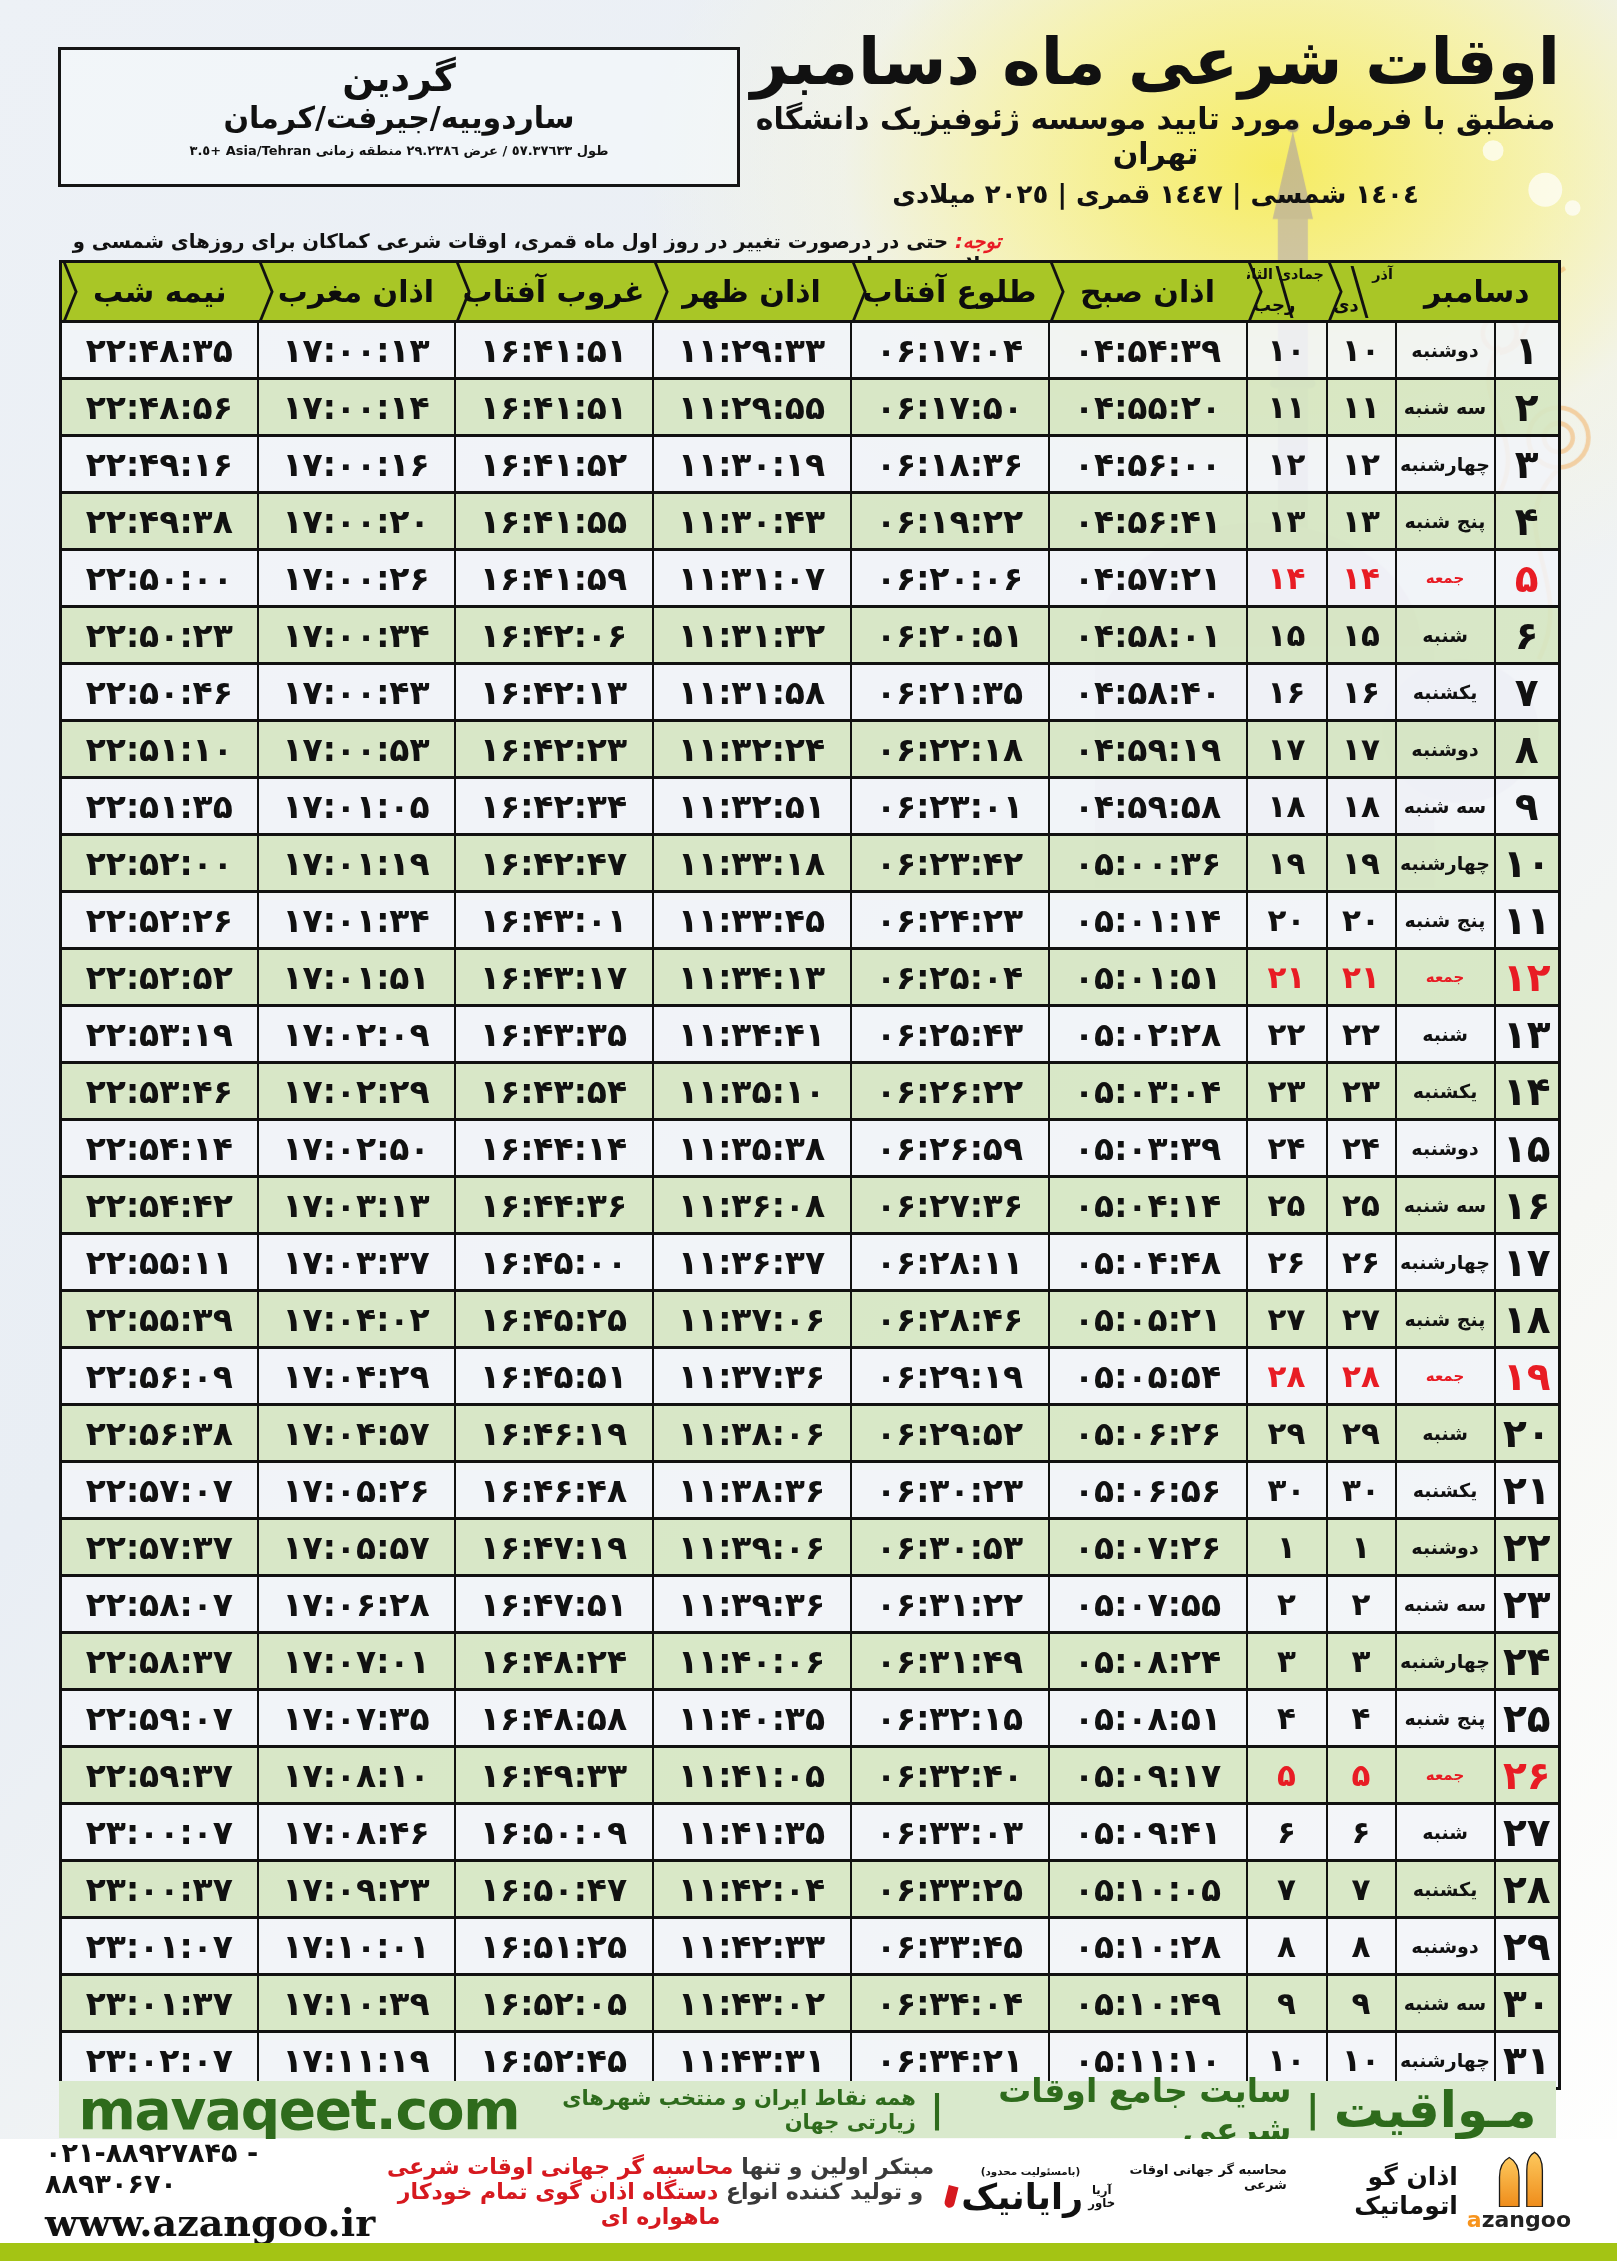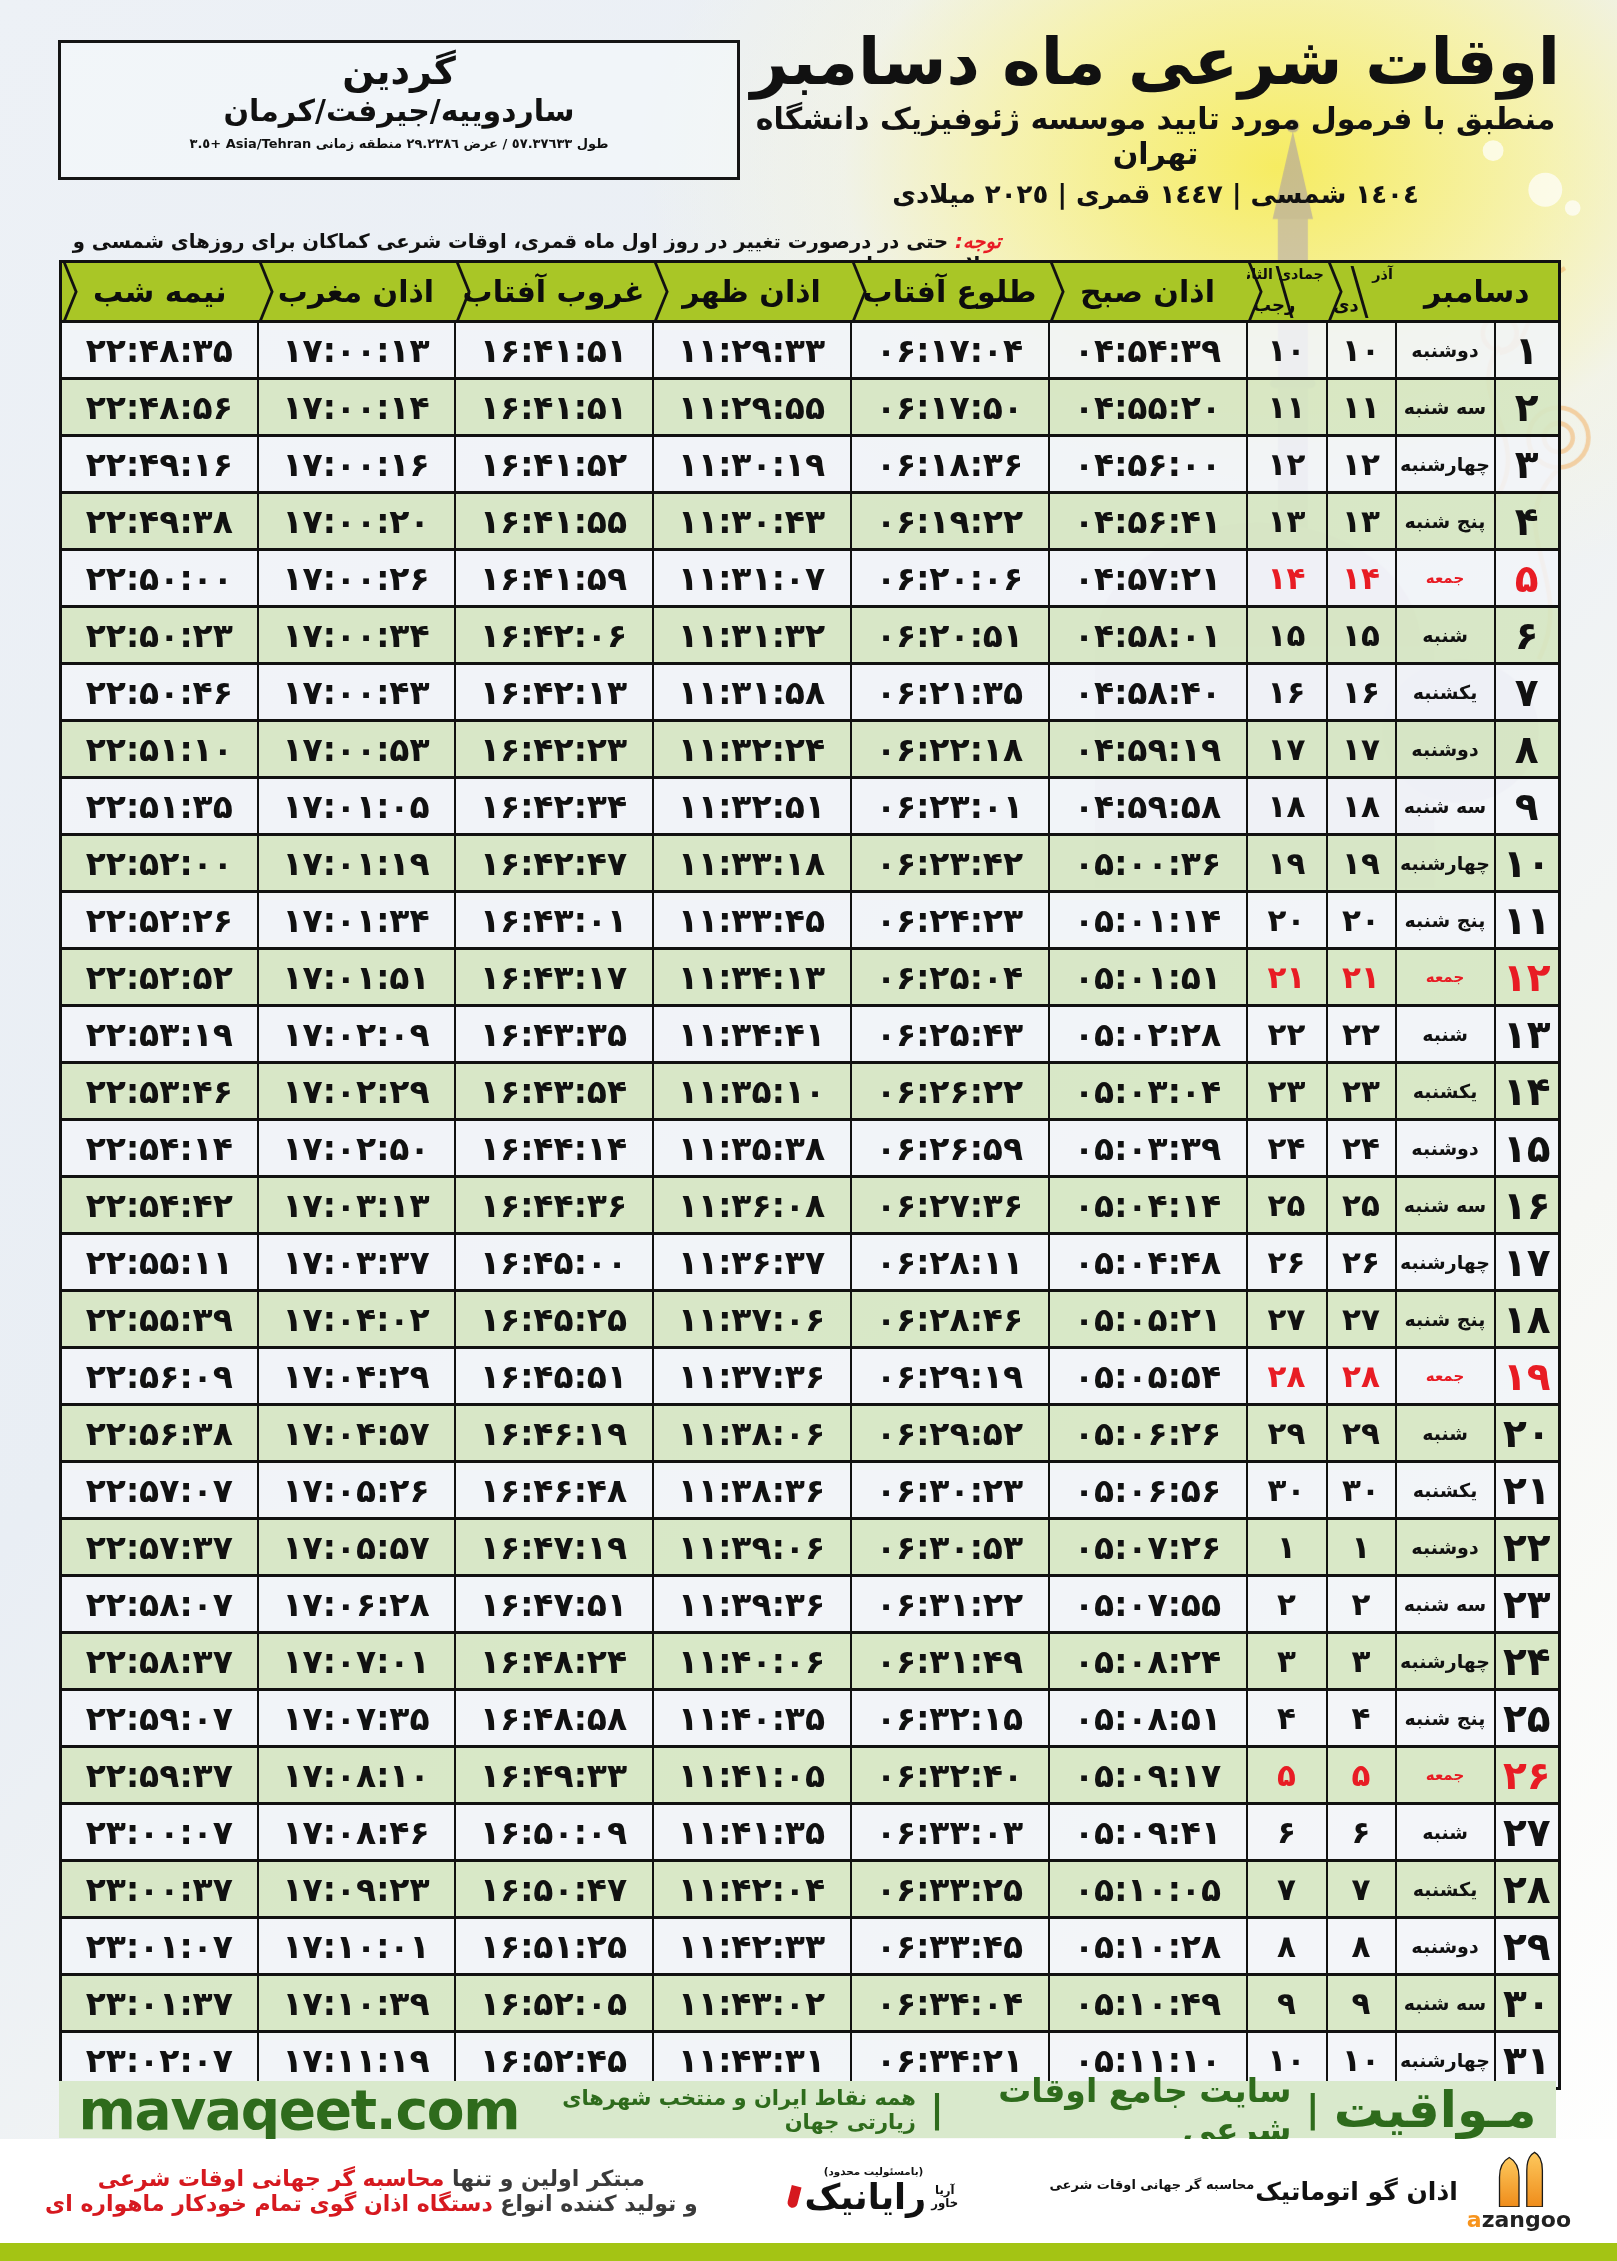--- a/index.html
+++ b/index.html
@@ -6,21 +6,21 @@
   .page{
     position:relative; width:1618px; height:2261px; overflow:hidden;
     background:linear-gradient(135deg,#edf1f6 0%,#e9eef4 40%,#f6f7f4 72%,#ffffff 100%);
     font-family:"DejaVu Sans", sans-serif; direction:rtl; color:#111;
   }
   
   .bg-glow{position:absolute;left:0;top:0;width:1618px;height:1044px;pointer-events:none;
     background:radial-gradient(ellipse 639px 457px at 79% 16%, rgba(247,236,90,.95) 0%, rgba(250,243,150,.72) 42%, rgba(252,248,205,.32) 68%, rgba(255,255,255,0) 100%);}
   .bg-mosque{position:absolute;left:1044px;top:72px;width:561px;height:816px;pointer-events:none;}
   
-  .loc-box{position:absolute;left:59px;top:40px;width:682px;height:140px;border:3.3px solid #151515;
+  .loc-box{position:absolute;left:59px;top:47px;width:682px;height:140px;border:3.3px solid #151515;
     background:rgba(246,249,252,.55);text-align:center;box-sizing:border-box;padding-top:6.5px;}
   .loc-title{font-size:38px;font-weight:bold;line-height:1.15;}
   .loc-sub{font-size:30px;font-weight:bold;line-height:1.2;}
   .loc-coords{font-size:13px;font-weight:bold;margin-top:6.5px;}
   
   .title-block{position:absolute;left:747px;top:26px;width:819px;text-align:center;}
   .main-title{font-size:65px;font-weight:bold;line-height:1.1;margin:0;}
   .sub-title{font-size:30px;font-weight:bold;margin-top:3.9px;}
   .date-line{font-size:26px;font-weight:600;margin-top:7.8px;direction:ltr;}
   
@@ -590,18 +590,22 @@
 
     <div class="slogan">
       <div>
         <span>مبتکر اولین و تنها </span><span class="red">محاسبه گر جهانی اوقات شرعی</span>
       </div>
       <div>
         <span>و تولید کننده انواع </span><span class="red">دستگاه اذان گوی تمام خودکار ماهواره ای</span>
       </div>
     </div>
 
+    <div class="contact">
+      <div class="phone">۰۲۱-۸۸۹۲۷۸۴۵ - ۸۸۹۳۰۶۷۰</div>
+      <div class="site">www.azangoo.ir</div>
+    </div>
 
   </div>
 
   <div class="green-bar"></div>
 </div>
 
 
 </body></html>

